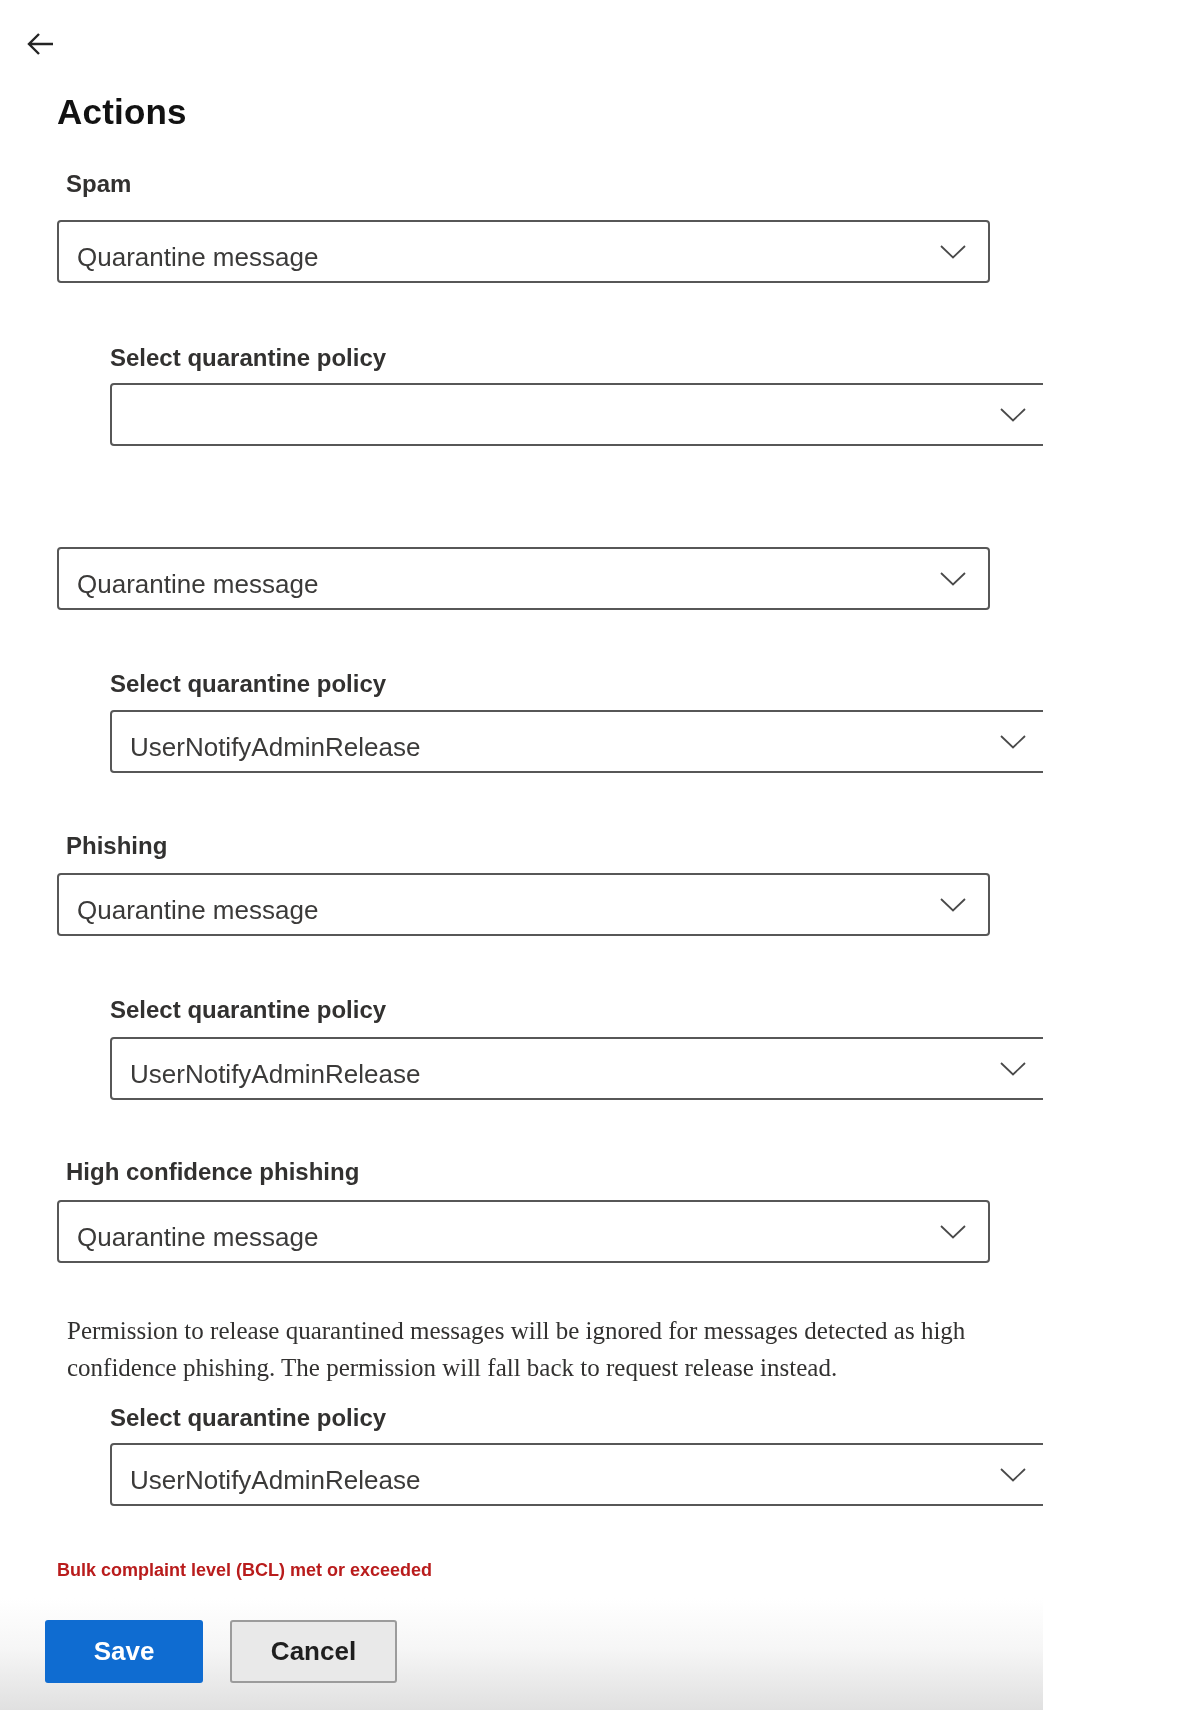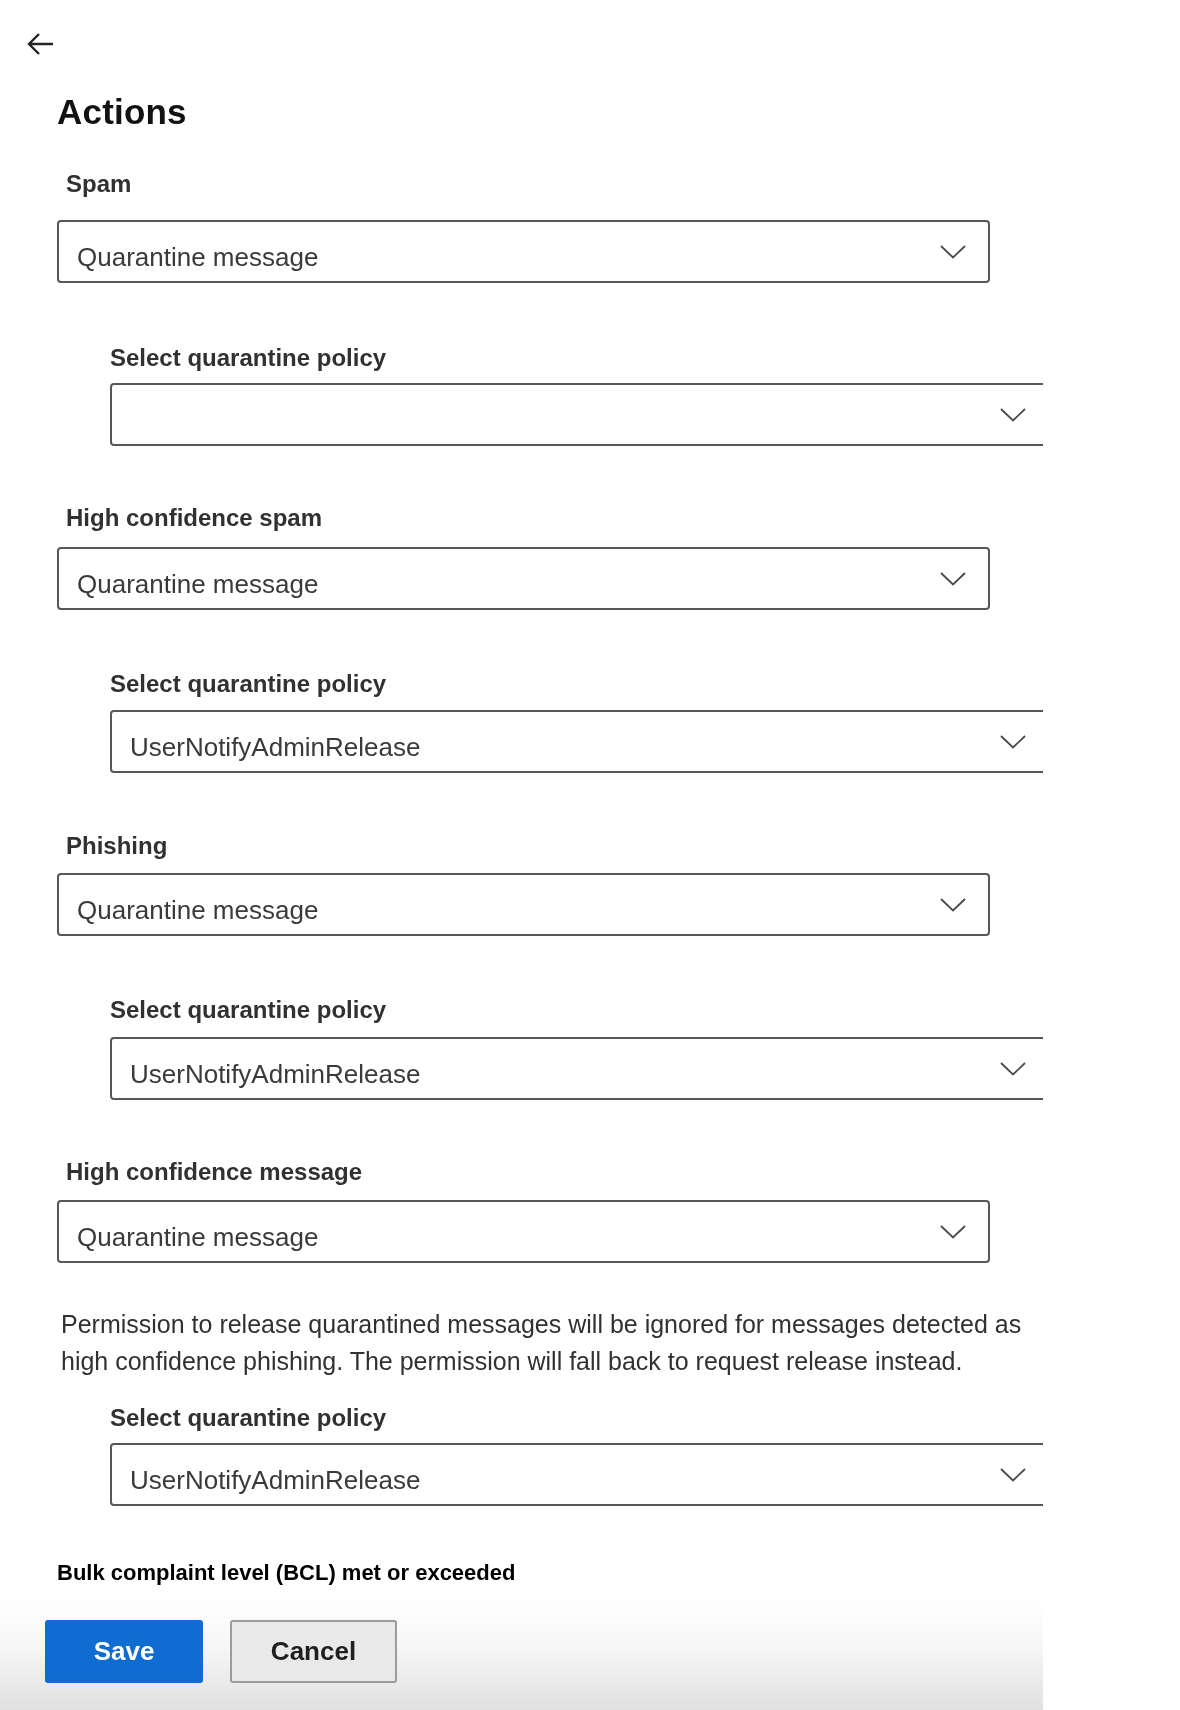--- a/index.html
+++ b/index.html
@@ -18,21 +18,21 @@
   .lbl.sub{left:110px;}
   
   .dd{position:absolute;height:63px;background:#fff;border:2px solid #575757;border-radius:4px;box-sizing:border-box;display:flex;align-items:center;padding:12px 62px 0 18px;cursor:pointer;text-align:center;}
   .dd.main{left:57px;width:933px;}
   .dd.sub{left:110px;width:940px;}
   .dd .val{font-size:26px;color:#3b3a39;white-space:nowrap;overflow:hidden;}
   .dd .chev{position:absolute;right:22px;top:50%;transform:translateY(-50%);}
   
   .note{position:absolute;left:57px;top:1302px;width:1010px;font-size:25px;line-height:37px;color:#323130;}
   
-  .bulk{position:absolute;left:57px;top:1560px;width:900px;height:29px;overflow:hidden;font-size:22px;font-weight:600;color:#000000;z-index:1;}
+  .bulk{position:absolute;left:57px;top:1560px;width:900px;height:29px;overflow:hidden;font-size:18px;font-weight:600;color:#b91c1c;z-index:1;}
   
   .footer{position:absolute;left:0;top:1598px;width:1180px;height:112px;z-index:5;
     background:linear-gradient(180deg,#ffffff 0%,#f6f6f6 45%,#e0e0e0 100%);}
   .btn{position:absolute;top:22px;height:63px;border-radius:3px;font-family:inherit;font-size:26px;font-weight:600;cursor:pointer;box-sizing:border-box;}
   .btn.primary{left:45px;width:158px;background:#0F6CD1;color:#fff;border:none;}
   .btn.secondary{left:230px;width:167px;background:#e9e9e9;color:#1f1f1f;border:2px solid #9c9c9c;}
   
   .side-btn{position:absolute;left:1050px;width:96px;display:flex;align-items:center;justify-content:center;border:none;cursor:pointer;z-index:6;padding:0;}
   #help-btn{top:1416px;height:101px;background:#067E82;}
   #feedback-btn{top:1517px;height:95px;background:#212121;}
@@ -63,21 +63,20 @@
         <path d="M1 1 L13 12.5 L25 1" fill="none" stroke="#4a4a4a" stroke-width="1.8"></path>
       </svg>
   </div>
   <div class="lbl sub" style="top:342px">Select quarantine policy</div>
   <div class="dd sub" style="top:383px" role="combobox">
     <svg class="chev" width="26" height="14" viewBox="0 0 26 14">
         <path d="M1 1 L13 12.5 L25 1" fill="none" stroke="#4a4a4a" stroke-width="1.8"></path>
       </svg>
   </div>
 
-  <div class="lbl" style="top:502px">High confidence spam</div>
   <div class="dd main" style="top:547px" role="combobox">
     <span class="val">Quarantine message</span>
     <svg class="chev" width="26" height="14" viewBox="0 0 26 14">
         <path d="M1 1 L13 12.5 L25 1" fill="none" stroke="#4a4a4a" stroke-width="1.8"></path>
       </svg>
   </div>
   <div class="lbl sub" style="top:668px">Select quarantine policy</div>
   <div class="dd sub" style="top:710px" role="combobox">
     <span class="val">UserNotifyAdminRelease</span>
     <svg class="chev" width="26" height="14" viewBox="0 0 26 14">
@@ -93,28 +92,28 @@
       </svg>
   </div>
   <div class="lbl sub" style="top:994px">Select quarantine policy</div>
   <div class="dd sub" style="top:1037px" role="combobox">
     <span class="val">UserNotifyAdminRelease</span>
     <svg class="chev" width="26" height="14" viewBox="0 0 26 14">
         <path d="M1 1 L13 12.5 L25 1" fill="none" stroke="#4a4a4a" stroke-width="1.8"></path>
       </svg>
   </div>
 
-  <div class="lbl" style="top:1156px">High confidence message</div>
+  <div class="lbl" style="top:1156px">High confidence phishing</div>
   <div class="dd main" style="top:1200px" role="combobox">
     <span class="val">Quarantine message</span>
     <svg class="chev" width="26" height="14" viewBox="0 0 26 14">
         <path d="M1 1 L13 12.5 L25 1" fill="none" stroke="#4a4a4a" stroke-width="1.8"></path>
       </svg>
   </div>
-  <p class="note" style="margin:4px;">Permission to release quarantined messages will be ignored for messages detected as high confidence phishing. The permission will fall back to request release instead.</p>
+  <p class="note" style="margin:10px;font-family:Liberation Serif, serif;">Permission to release quarantined messages will be ignored for messages detected as high confidence phishing. The permission will fall back to request release instead.</p>
   <div class="lbl sub" style="top:1402px">Select quarantine policy</div>
   <div class="dd sub" style="top:1443px" role="combobox">
     <span class="val">UserNotifyAdminRelease</span>
     <svg class="chev" width="26" height="14" viewBox="0 0 26 14">
         <path d="M1 1 L13 12.5 L25 1" fill="none" stroke="#4a4a4a" stroke-width="1.8"></path>
       </svg>
   </div>
 
   <div class="bulk">Bulk complaint level (BCL) met or exceeded</div>
 

